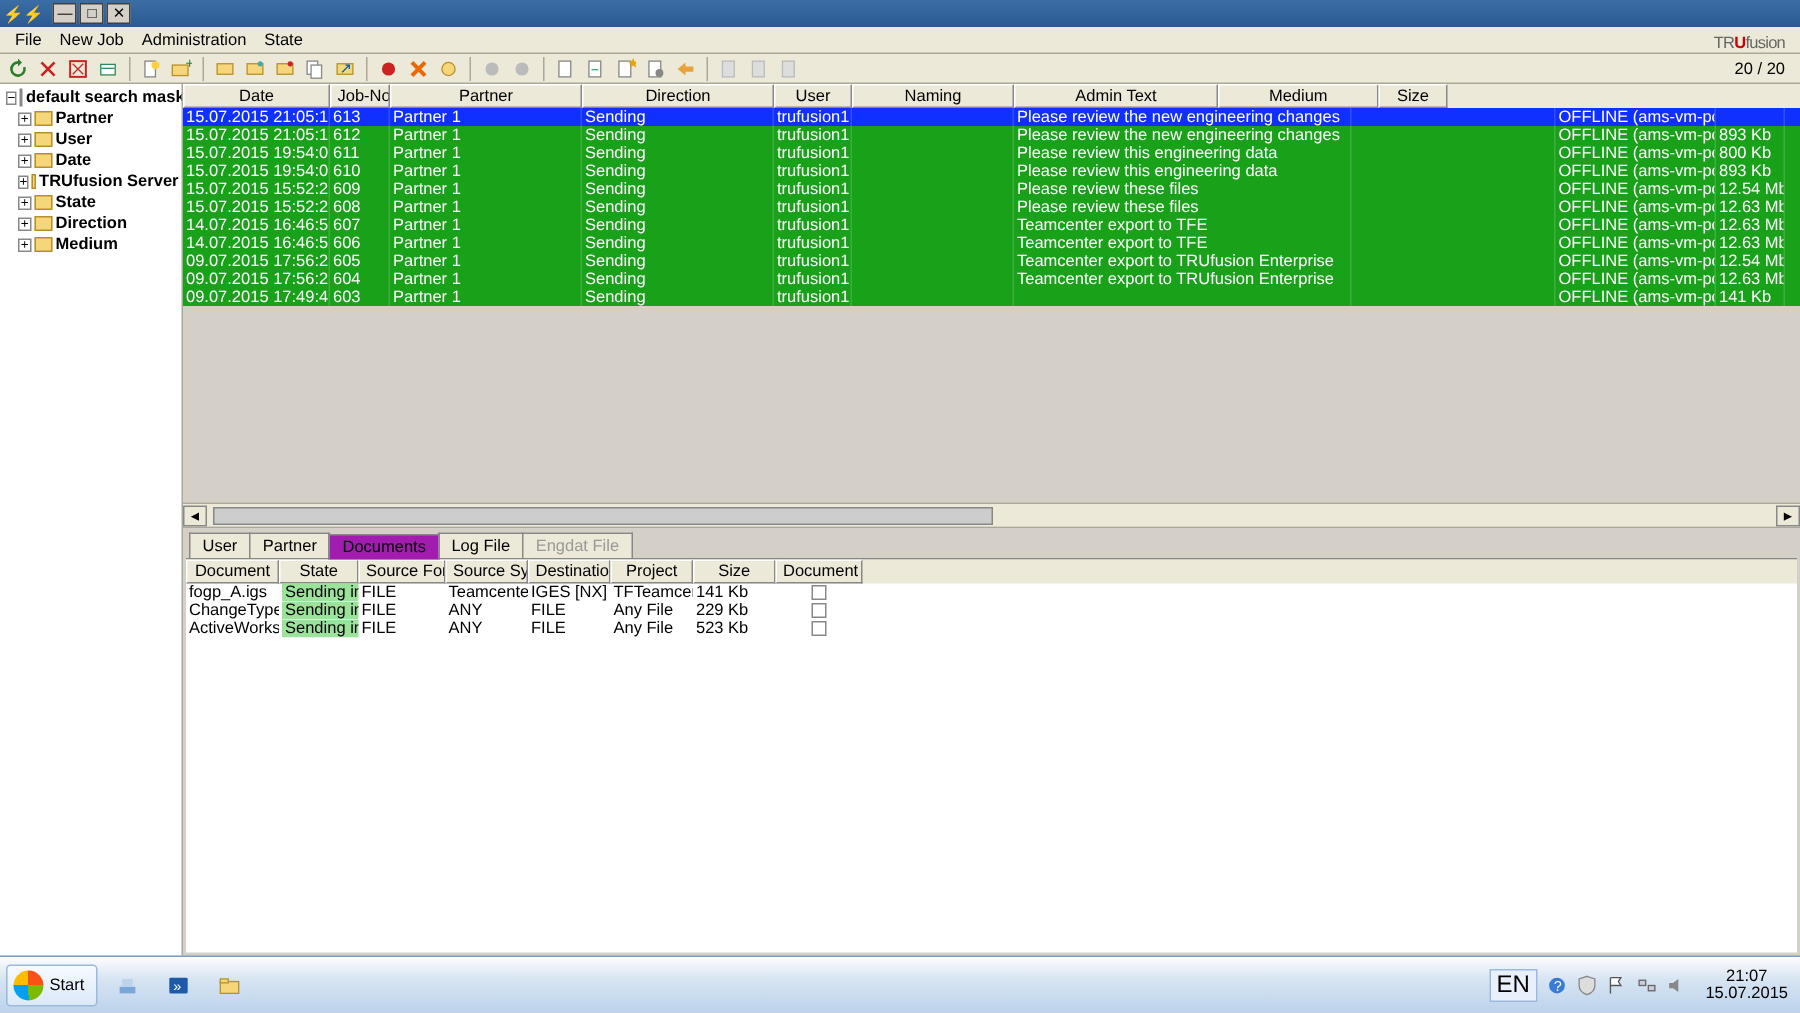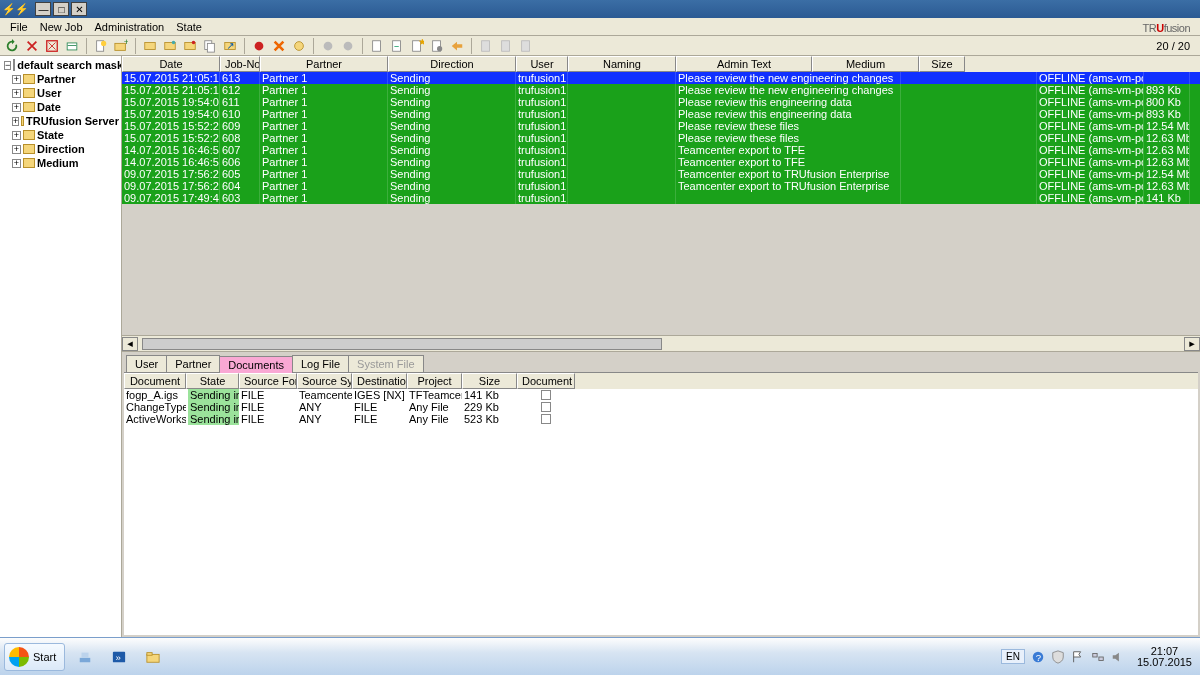--- a/index.html
+++ b/index.html
@@ -48,37 +48,37 @@
 .jr.sel { background: #1030ff; color: #fff; }
 .jr.ok  { background: #1aa11a; color: #fff; }
 .hscroll { height: 16px; background: #ece9d8; border-top: 1px solid #aca899; display: flex; align-items: center; }
 .hscroll .thumb { width: 520px; height: 12px; background: #cdcdcd; border: 1px solid #888; margin-left: 4px; }
 .hscroll .arrow { width: 16px; height: 14px; background: #ece9d8; border: 1px solid #888; display: flex; align-items: center; justify-content: center; }
 .hscroll .spacer { flex: 1; }
 
 
 .tabs { display: flex; align-items: flex-end; height: 20px; padding: 2px 4px 0 4px; gap: 0; }
 .tab { background: #ece9d8; border: 1px solid #888; border-bottom: none; padding: 2px 8px; margin-right: -1px; cursor: default; }
-.tab.active { background: #f9a8d4; position: relative; top: 1px; }
+.tab.active { background: #a21caf; position: relative; top: 1px; }
 .tab.disabled { color: #999; }
 
 .detail-table-wrap { flex: 1; background: #fff; border-top: 1px solid #888; margin: 0 2px 2px 2px; overflow: hidden; }
 .detail-headers { display: flex; height: 16px; background: #ece9d8; }
 .detail-rows .dr { display: flex; height: 12px; font-size: 10.5px; }
 .dc { padding: 0 2px; overflow: hidden; white-space: nowrap; }
 .state-pill { background: #9be39b; color: #000; padding: 0 2px; }
 .chk { width: 10px; height: 10px; border: 1px solid #888; margin: 1px auto; background: #fff; }
 
 
 .taskbar { position: absolute; left: 0; right: 0; bottom: 0; height: 38px; background: linear-gradient(#fdfdfd,#d7e4f2 40%,#bcd3ec); border-top: 1px solid #7a9ecb; display: flex; align-items: center; padding: 0 4px; }
 .startbtn { height: 28px; padding: 0 8px 0 4px; display: flex; align-items: center; gap: 4px; border-radius: 3px; background: linear-gradient(#f5faff,#dbe9f8); border: 1px solid #9bb9dd; cursor: default; }
 .startorb { width: 20px; height: 20px; border-radius: 50%; background: conic-gradient(#f65314 0 25%, #7cbb00 0 50%, #00a1f1 0 75%, #ffbb00 0 100%); }
 .taskbar .app { width: 28px; height: 28px; margin-left: 6px; display: flex; align-items: center; justify-content: center; border-radius: 2px; cursor: default; }
 .taskbar .tray { margin-left: auto; display: flex; align-items: center; gap: 6px; padding-right: 4px; }
-.lang { background: #e8f0fb; border: 1px solid #9bb9dd; padding: 1px 4px; font-size: 10px; }
+.lang { background: #e8f0fb; border: 1px solid #9bb9dd; padding: 1px 4px; font-size: 16px; }
 .tray-ico { width: 14px; height: 14px; }
 .clock { text-align: center; font-size: 10px; line-height: 11px; padding-left: 6px; }
 </style>
 </head>
 <body>
 
 <div class="titlebar">
   <span class="bolts">⚡⚡</span>
   <div class="winbtn">—</div>
   <div class="winbtn">□</div>
@@ -445,21 +445,21 @@
         <div class="spacer"></div>
         <div class="arrow">▸</div>
       </div>
     </div>
 
     <div class="tabs">
       <div class="tab">User</div>
       <div class="tab">Partner</div>
       <div class="tab active">Documents</div>
       <div class="tab">Log File</div>
-      <div class="tab disabled">System File</div>
+      <div class="tab disabled">Engdat File</div>
     </div>
 
     <div class="detail-table-wrap">
       <div class="detail-headers" id="detheaders">
           <div class="jh" style="width: 62px;">Document</div>
           <div class="jh" style="width: 53px;">State</div>
           <div class="jh" style="width: 58px;">Source Format</div>
           <div class="jh" style="width: 55px;">Source System</div>
           <div class="jh" style="width: 55px;">Destination ...</div>
           <div class="jh" style="width: 55px;">Project</div>

